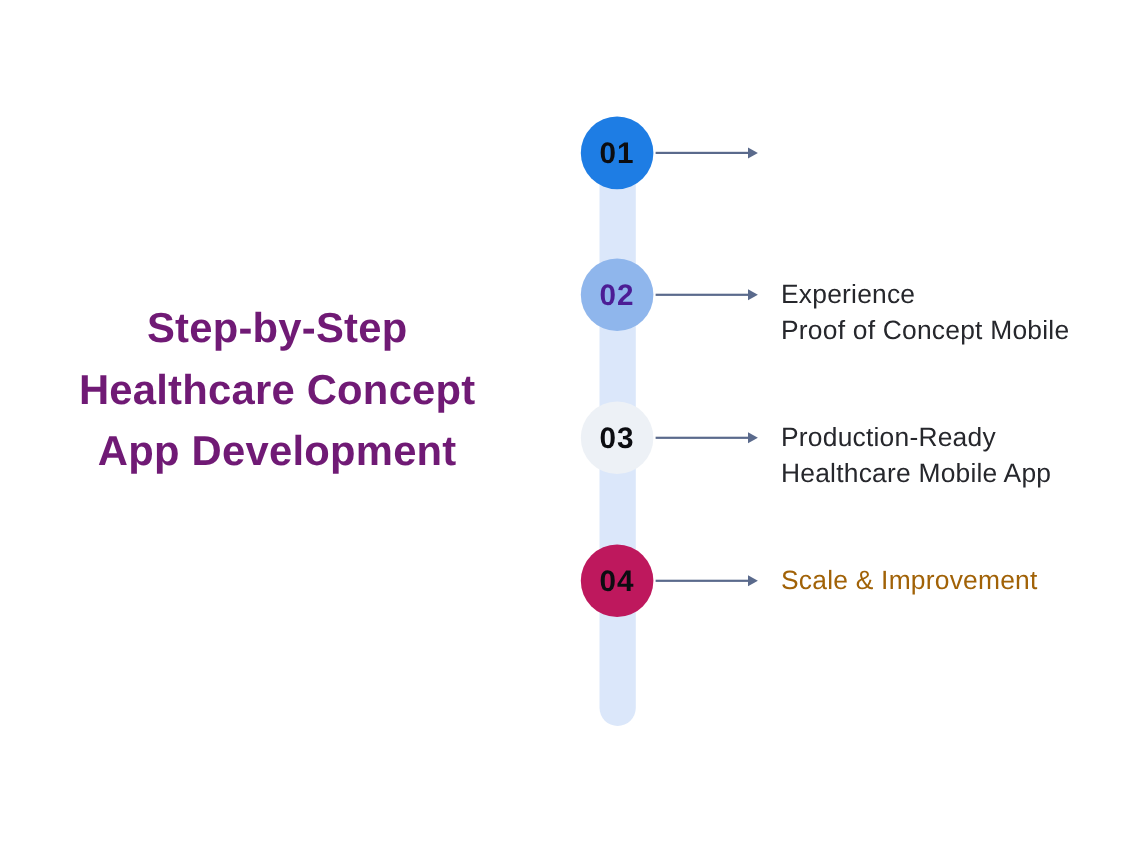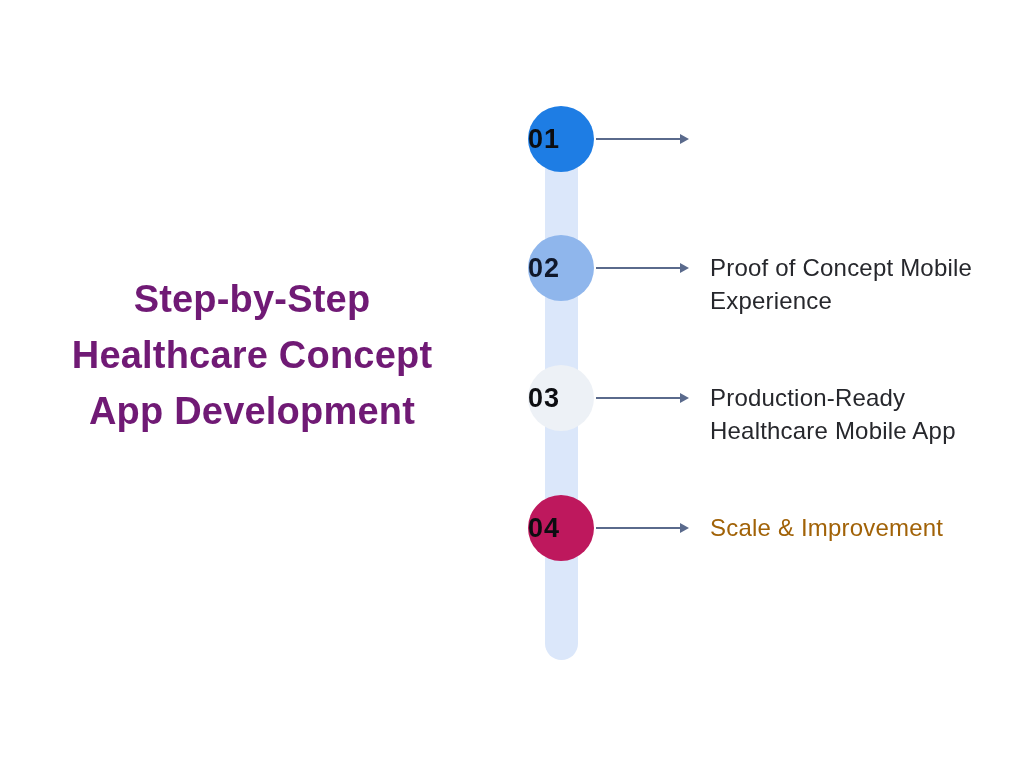--- a/index.html
+++ b/index.html
@@ -41,21 +41,21 @@
 
   
   .circle {
     position: absolute;
     left: 528px;
     width: 66px;
     height: 66px;
     border-radius: 50%;
     display: flex;
     align-items: center;
-    justify-content: flex-start;
+    justify-content: center;
     font-size: 27px;
     font-weight: 700;
     letter-spacing: 1px;
   }
 
   
   .arrow {
     position: absolute;
     left: 596px;
     width: 84px;
@@ -97,26 +97,26 @@
   </div>
 
   <div class="track" style="background-color: rgb(219, 231, 250);"></div>
 
   <div class="circle" style="top: 106px; background-color: rgb(30, 125, 228);">
     <span style="color: rgb(12, 13, 17);">01</span>
   </div>
   <div class="arrow" style="top: 138px; color: rgb(90, 106, 140);"></div>
 
   <div class="circle" style="top: 235px; background-color: rgb(143, 182, 236);">
-    <span style="color: #0f172a;">02</span>
+    <span style="color: #4c1d95;">02</span>
   </div>
   <div class="arrow" style="top: 267px; color: rgb(90, 106, 140);"></div>
   <div class="step-label" style="top: 251px; color: rgb(38, 39, 44);">
+    <div>Experience</div>
     <div>Proof of Concept Mobile</div>
-    <div>Experience</div>
   </div>
 
   <div class="circle" style="top: 365px; background-color: rgb(237, 241, 246);">
     <span style="color: rgb(12, 13, 17);">03</span>
   </div>
   <div class="arrow" style="top: 397px; color: rgb(90, 106, 140);"></div>
   <div class="step-label" style="top: 381px; color: rgb(38, 39, 44);">
     <div>Production-Ready</div>
     <div>Healthcare Mobile App</div>
   </div>

